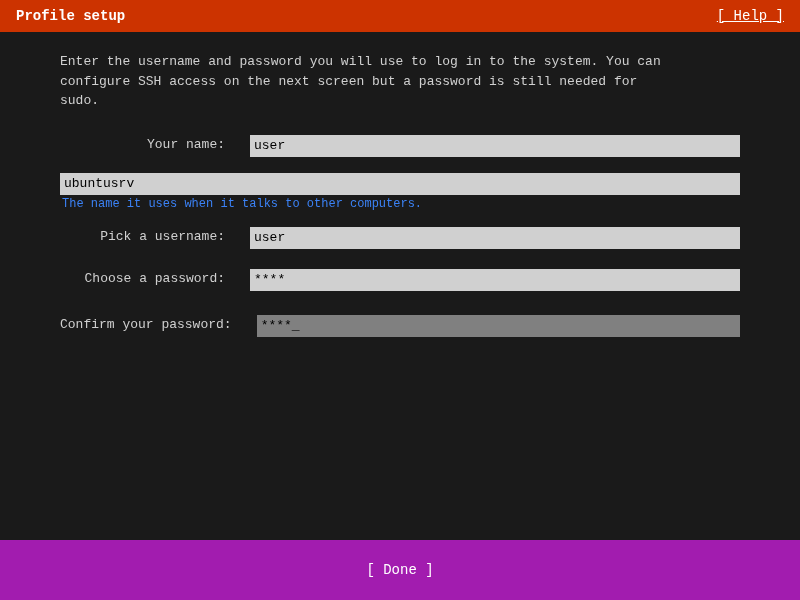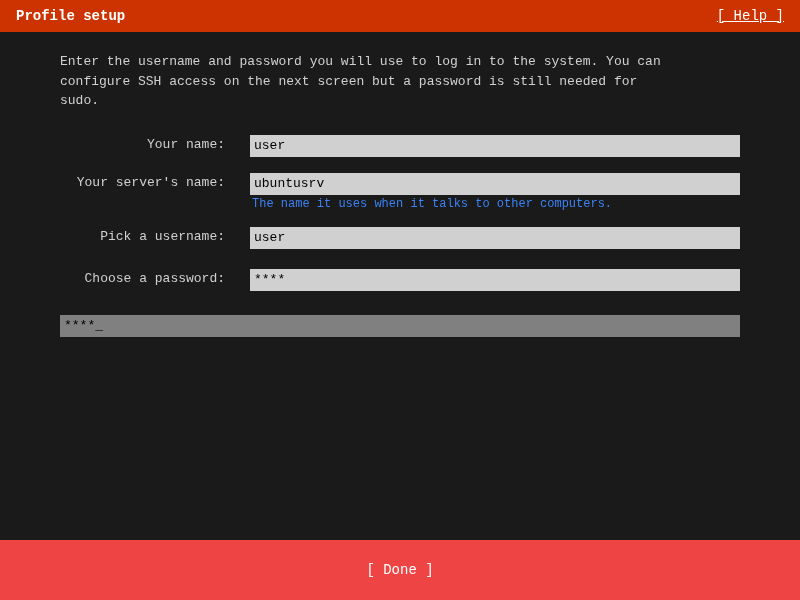--- a/index.html
+++ b/index.html
@@ -102,21 +102,21 @@
     }
 
     .field-hint {
       color: #3b82f6;
       font-size: 12px;
       margin-top: 2px;
       padding-left: 2px;
     }
 
     #footer {
-      background-color: #ef4444;
+      background-color: #a21caf;
       display: flex;
       justify-content: center;
       align-items: center;
       padding: 16px;
       height: 60px;
     }
 
     #done-button {
       color: #ffffff;
       cursor: pointer;
@@ -143,21 +143,20 @@
     </div>
 
     <div class="form-row">
       <label class="form-label">Your name:</label>
       <div class="form-field-wrapper">
         <input class="form-input" type="text" value="user" style="">
       </div>
     </div>
 
     <div class="form-row">
-      <label class="form-label">Your server's name:</label>
       <div class="form-field-wrapper">
         <input class="form-input" type="text" value="ubuntusrv" style="">
         <span class="field-hint">The name it uses when it talks to other computers.</span>
       </div>
     </div>
 
     <div class="form-row">
       <label class="form-label">Pick a username:</label>
       <div class="form-field-wrapper">
         <input class="form-input" type="text" value="user" style="">
@@ -165,20 +164,21 @@
     </div>
 
     <div class="form-row" style="margin-top: 4px;">
       <label class="form-label">Choose a password:</label>
       <div class="form-field-wrapper">
         <input class="form-input" type="text" value="****" style="">
       </div>
     </div>
 
     <div class="form-row" style="margin-top: 8px;">
+      <label class="form-label">Confirm your password:</label>
       <div class="form-field-wrapper">
         <input class="form-input active-field" type="text" value="****_" style="">
       </div>
     </div>
   </div>
 
   <div id="footer">
     <span id="done-button">[ Done ]</span>
   </div>
 </div>

